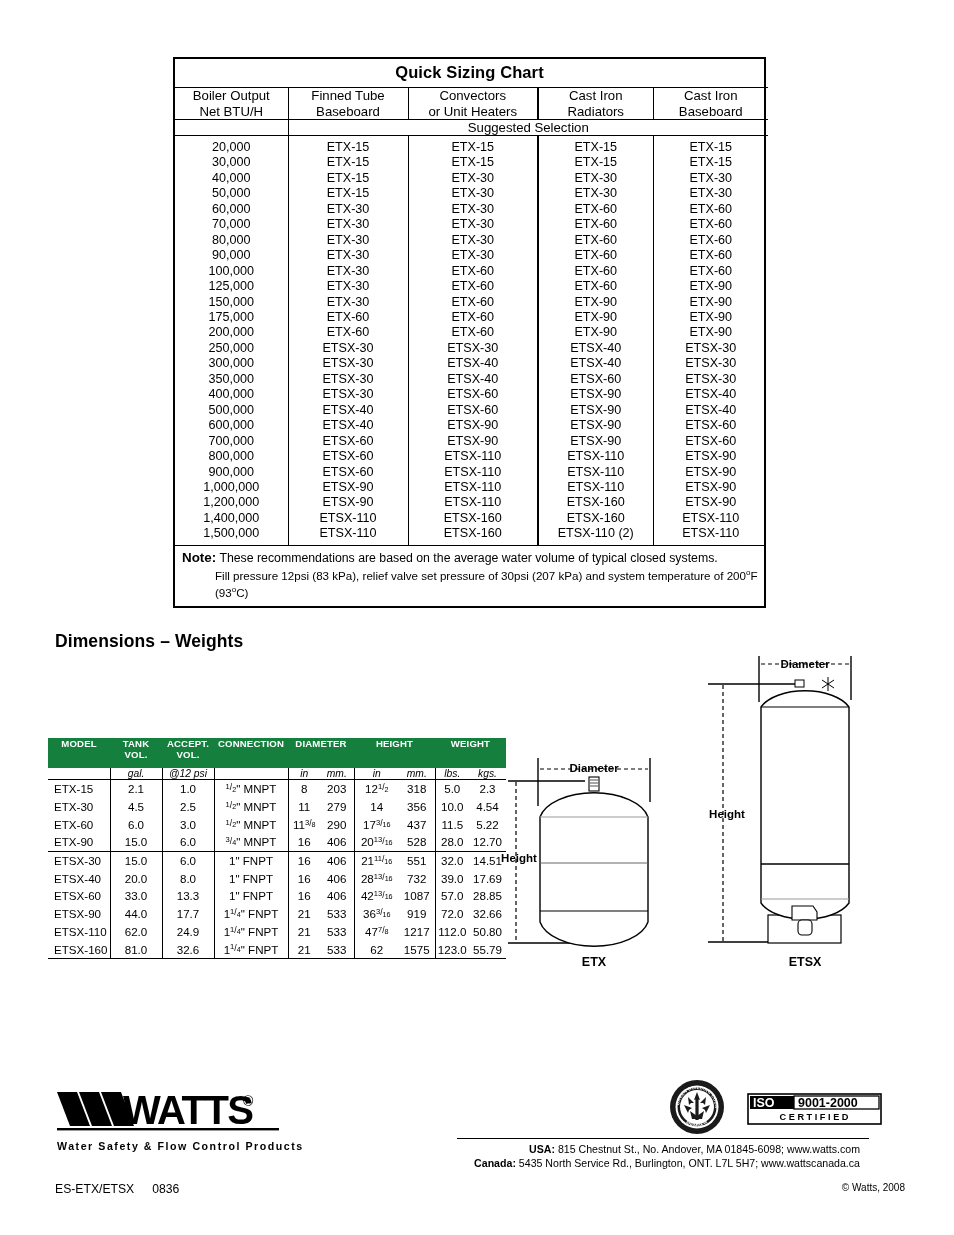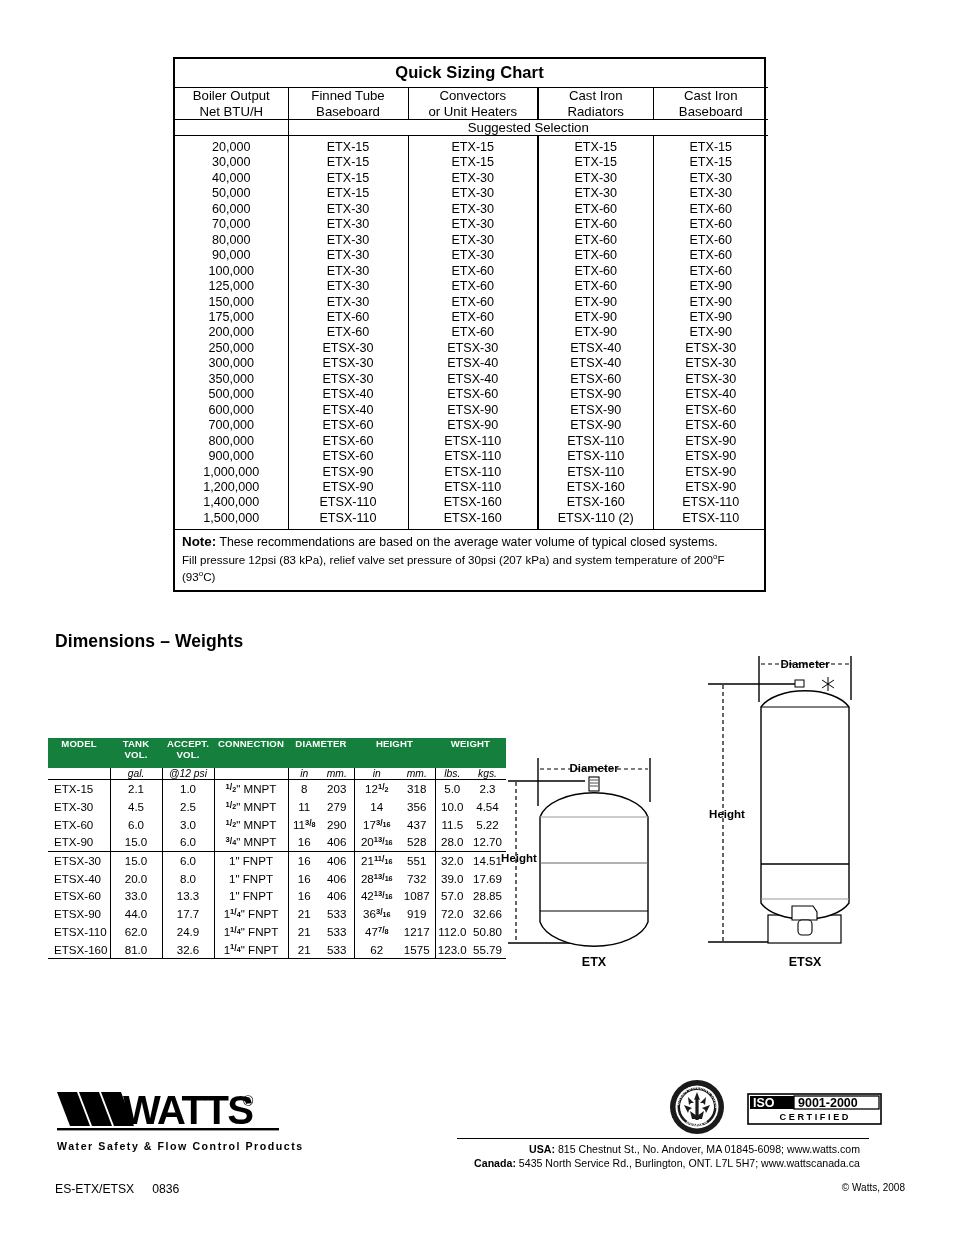--- a/index.html
+++ b/index.html
@@ -68,21 +68,21 @@
     font-family: "Liberation Sans", sans-serif;
   }
   .qsc-body tr:first-child td { padding-top: 4px; }
   .qsc-body tr:last-child td { padding-bottom: 3px; }
   .note-box {
     border-top: 1.5px solid #000;
     padding: 4px 6px 5px 7px;
   }
   .note-line1 { font-size: 12.3px; line-height: 16px; }
   .note-line1 b { font-size: 13.4px; }
-  .note-line2 { font-size: 11.6px; line-height: 17px; padding-top: 1px; }
+  .note-line2 { font-size: 11.6px; line-height: 17px; padding-top: 1px; margin-left: 33px; }
   sup.deg { font-size: 8px; vertical-align: super; line-height: 0; }
 
   
   .dim-heading {
     position: absolute;
     left: 55px;
     top: 631px;
     font-size: 17.5px;
     font-weight: bold;
     letter-spacing: .1px;
@@ -143,21 +143,20 @@
   .w-kgs   { width: 37px; }
 
   
   .fr {
     display: inline-block;
     font-size: 7.6px;
     line-height: 1;
     vertical-align: .30em;
     position: relative;
     top: -.08em;
-    font-weight: bold;
   }
   .fr .n { position: relative; top: -.18em; }
   .fr .s { font-size: 8.6px; }
   .fr .d { position: relative; top: .18em; font-size: 7.2px; }
 
   
   .diagrams { position: absolute; left: 480px; top: 650px; width: 430px; height: 330px; }
 
   
   .logo-block { position: absolute; left: 57px; top: 1090px; width: 300px; }
@@ -325,20 +324,27 @@
           <td class="vthin">ETSX-40</td>
           <td class="vthick">ETSX-40</td>
           <td class="vthin">ETSX-30</td>
         </tr>
         <tr>
           <td>350,000</td>
           <td class="vthin">ETSX-30</td>
           <td class="vthin">ETSX-40</td>
           <td class="vthick">ETSX-60</td>
           <td class="vthin">ETSX-30</td>
+        </tr>
+        <tr>
+          <td>400,000</td>
+          <td class="vthin">ETSX-30</td>
+          <td class="vthin">ETSX-60</td>
+          <td class="vthick">ETSX-90</td>
+          <td class="vthin">ETSX-40</td>
         </tr>
         <tr>
           <td>500,000</td>
           <td class="vthin">ETSX-40</td>
           <td class="vthin">ETSX-60</td>
           <td class="vthick">ETSX-90</td>
           <td class="vthin">ETSX-40</td>
         </tr>
         <tr>
           <td>600,000</td>

